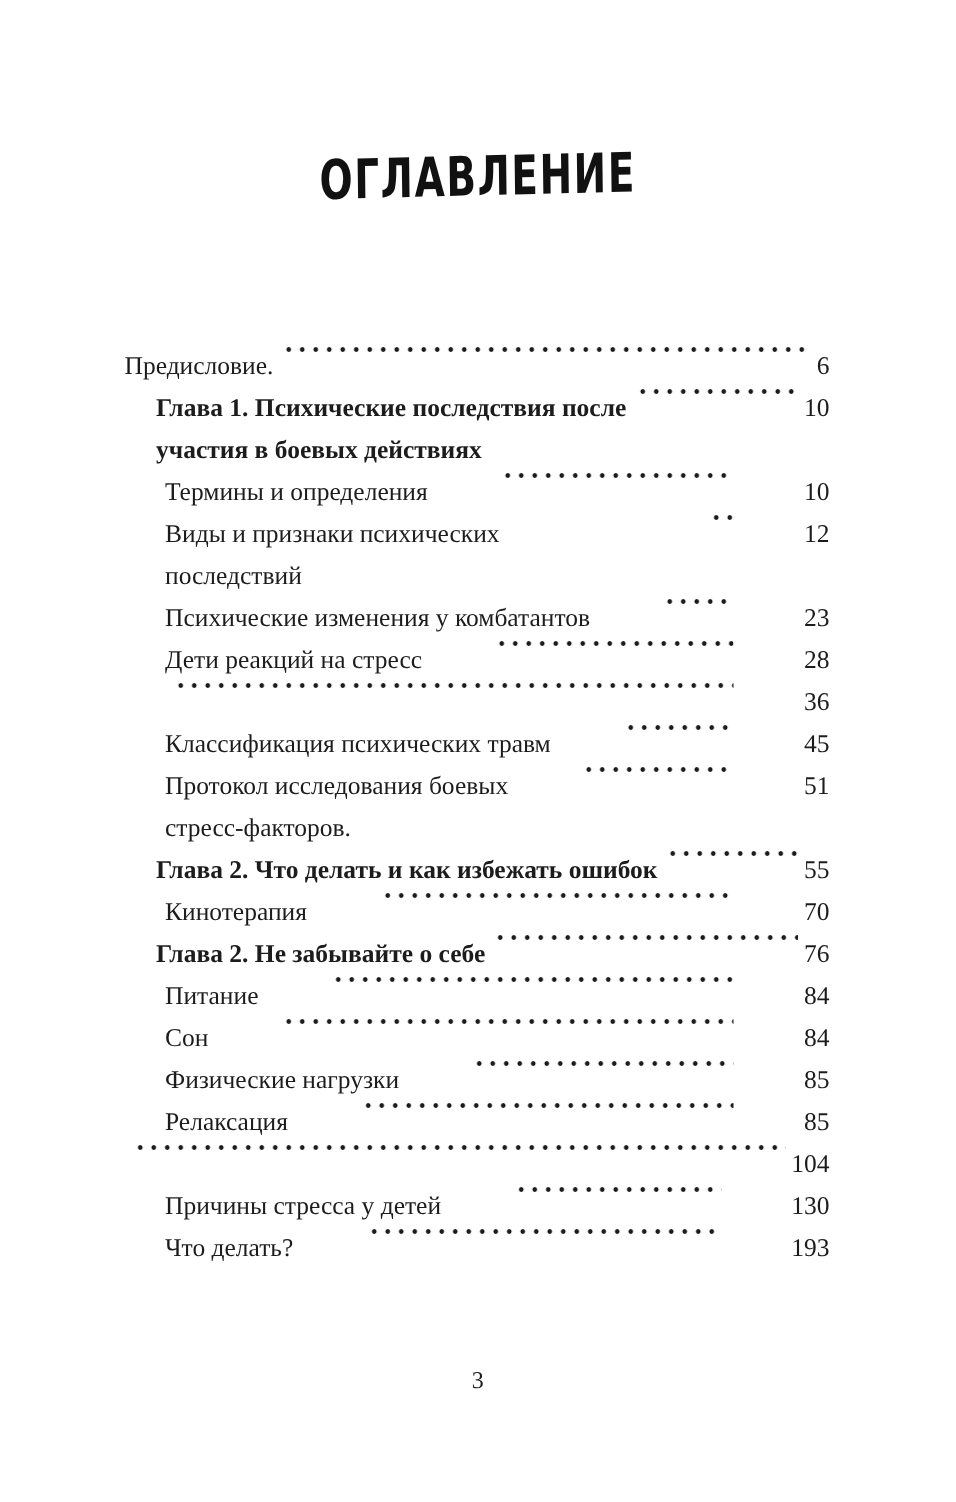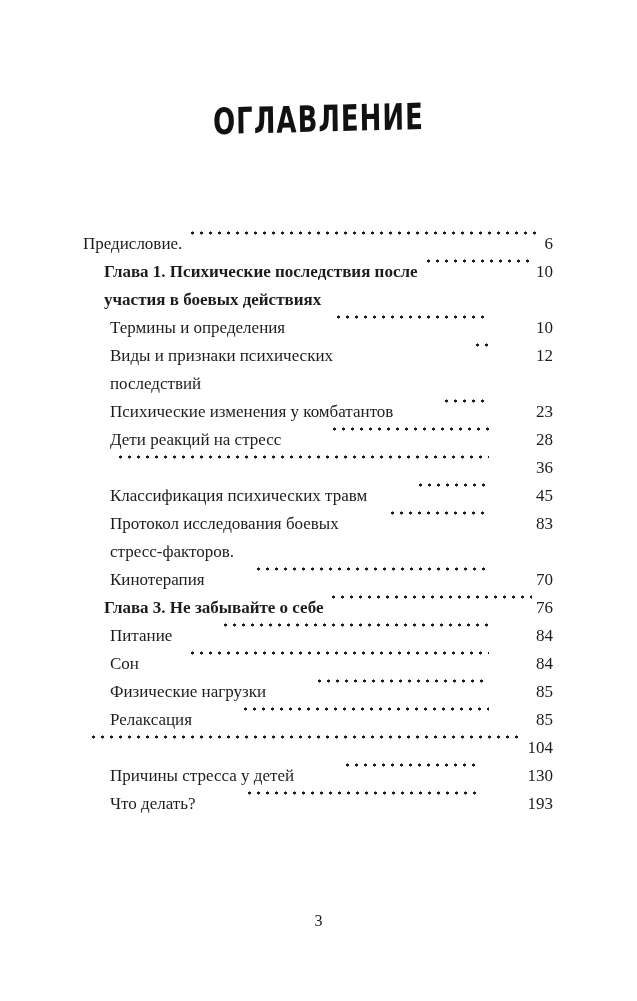--- a/index.html
+++ b/index.html
@@ -104,29 +104,34 @@
     </div>
     <div class="entry level1">
       <span class="label">Классификация психических травм</span>
       <span class="leader"></span>
       <span class="pagenum">45</span>
     </div>
     <div class="entry level1">
       <span class="label">Протокол исследования боевых
 стресс-факторов.</span>
       <span class="leader"></span>
-      <span class="pagenum">83</span>
+      <span class="pagenum">51</span>
+    </div>
+    <div class="entry level0 bold">
+      <span class="label">Глава 2. Что делать и как избежать ошибок</span>
+      <span class="leader"></span>
+      <span class="pagenum">55</span>
     </div>
     <div class="entry level1">
       <span class="label">Кинотерапия</span>
       <span class="leader"></span>
       <span class="pagenum">70</span>
     </div>
     <div class="entry level0 bold">
-      <span class="label">Глава 3. Не забывайте о себе</span>
+      <span class="label">Глава 2. Не забывайте о себе</span>
       <span class="leader"></span>
       <span class="pagenum">76</span>
     </div>
     <div class="entry level1">
       <span class="label">Питание</span>
       <span class="leader"></span>
       <span class="pagenum">84</span>
     </div>
     <div class="entry level1">
       <span class="label">Сон</span>

